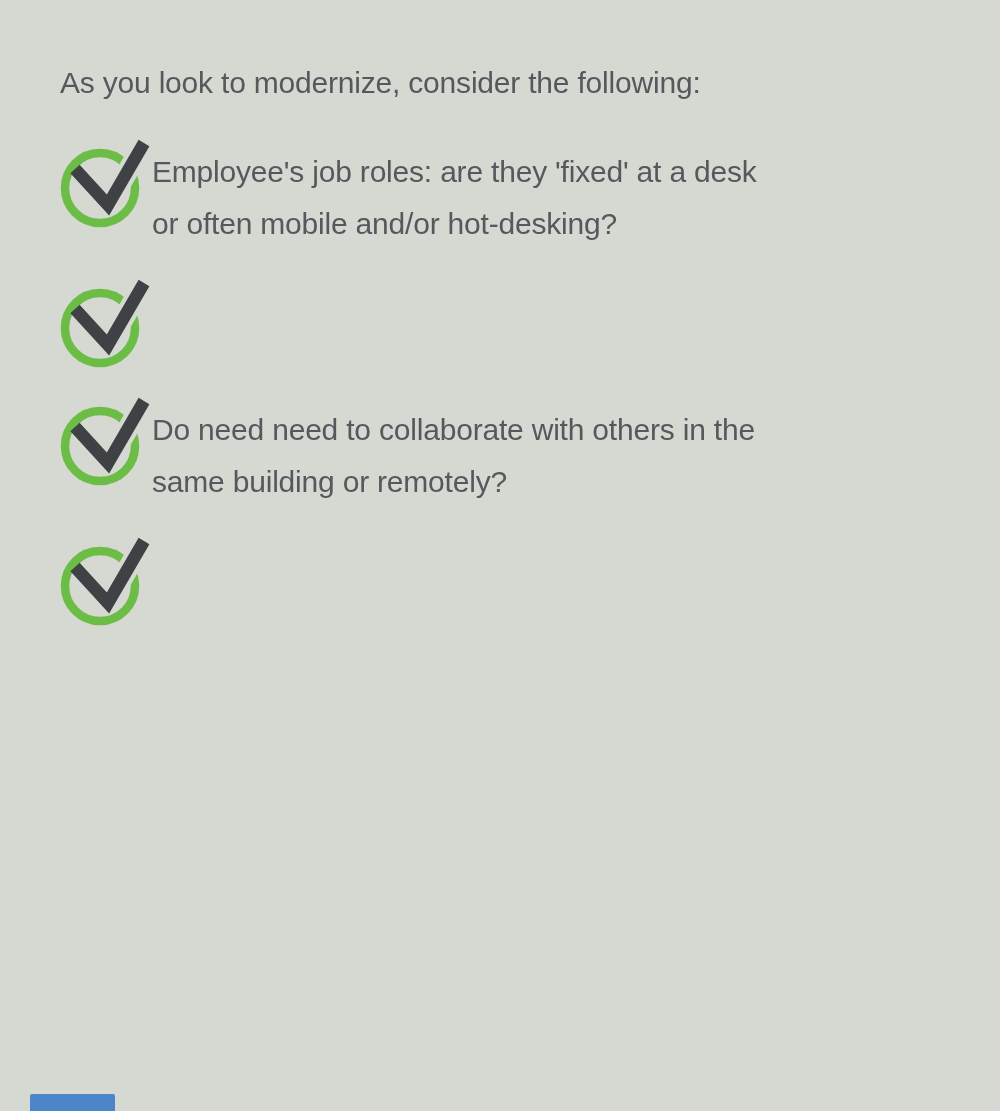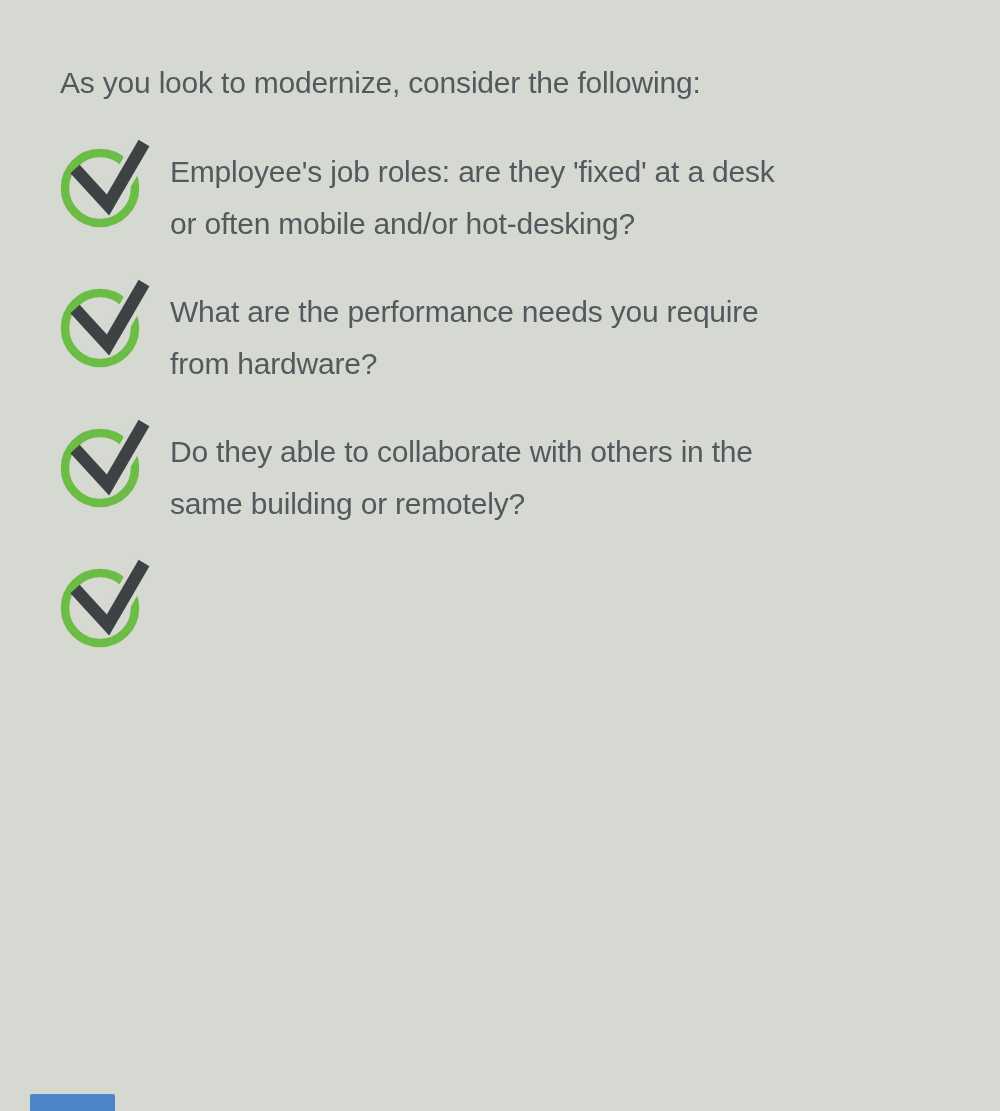--- a/index.html
+++ b/index.html
@@ -24,21 +24,20 @@
     letter-spacing: -0.2px;
     color: #55585d;
     margin-bottom: 32px;
   }
   .checklist {
     list-style: none;
   }
   .checklist-item {
     display: flex;
     align-items: flex-start;
-    gap: 18px;
     margin-bottom: 26px;
   }
   .icon-wrap {
     flex: 0 0 92px;
     width: 92px;
     height: 92px;
   }
   .icon-wrap svg {
     display: block;
     width: 92px;
@@ -86,33 +85,31 @@
     </li>
 
     <li class="checklist-item">
       <span class="icon-wrap">
         <svg viewBox="0 0 92 92" xmlns="http://www.w3.org/2000/svg">
           <circle cx="40" cy="52" r="35" fill="none" stroke="#6bbd46" stroke-width="8.5"></circle>
           <path d="M48 69 L84 7" fill="none" stroke="#d6d8d2" stroke-width="21"></path>
           <path d="M15 33 L48 69 L84 7" fill="none" stroke="#3f4245" stroke-width="12.5" stroke-linejoin="miter"></path>
         </svg>
       </span>
-      <p class="item-text">What are the performance needs you require
-from hardware?</p>
     </li>
 
     <li class="checklist-item">
       <span class="icon-wrap">
         <svg viewBox="0 0 92 92" xmlns="http://www.w3.org/2000/svg">
           <circle cx="40" cy="52" r="35" fill="none" stroke="#6bbd46" stroke-width="8.5"></circle>
           <path d="M48 69 L84 7" fill="none" stroke="#d6d8d2" stroke-width="21"></path>
           <path d="M15 33 L48 69 L84 7" fill="none" stroke="#3f4245" stroke-width="12.5" stroke-linejoin="miter"></path>
         </svg>
       </span>
-      <p class="item-text">Do they able to collaborate with others in the
+      <p class="item-text">Do need need to collaborate with others in the
 same building or remotely?</p>
     </li>
 
     <li class="checklist-item">
       <span class="icon-wrap">
         <svg viewBox="0 0 92 92" xmlns="http://www.w3.org/2000/svg">
           <circle cx="40" cy="52" r="35" fill="none" stroke="#6bbd46" stroke-width="8.5"></circle>
           <path d="M48 69 L84 7" fill="none" stroke="#d6d8d2" stroke-width="21"></path>
           <path d="M15 33 L48 69 L84 7" fill="none" stroke="#3f4245" stroke-width="12.5" stroke-linejoin="miter"></path>
         </svg>

